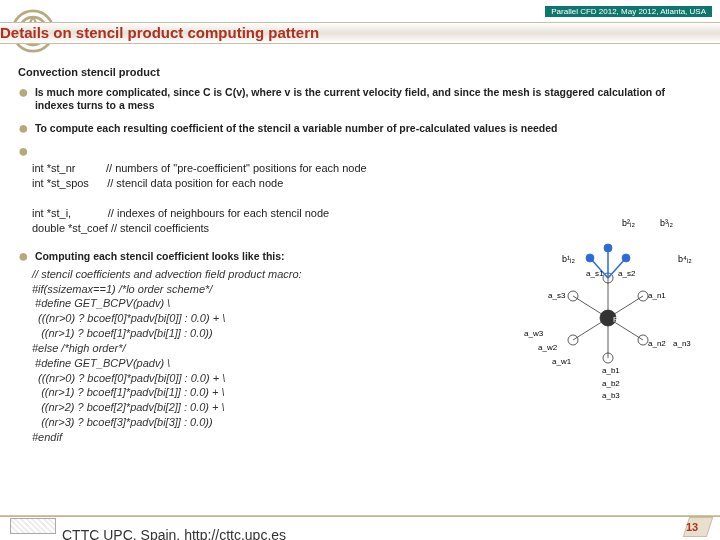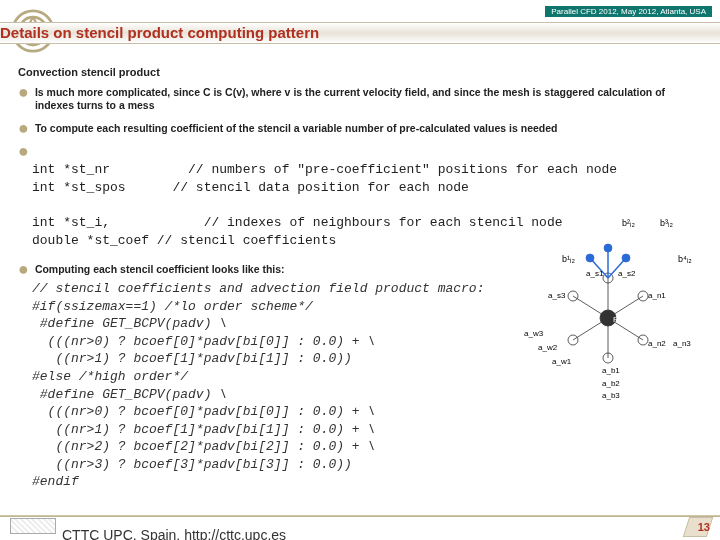--- a/index.html
+++ b/index.html
@@ -9,30 +9,30 @@
   .title-bg { position: absolute; left: 0; right: 0; top: 4px; height: 22px; background: linear-gradient(#fff,#e8e2d8,#fff); border-top:1px solid #c9bfa8; border-bottom:1px solid #c9bfa8; }
   .title { position: relative; text-align: left; font-weight: bold; color: #b03020; font-size: 15px; line-height: 30px; }
   .logo { position: absolute; top: 8px; left: 10px; width: 46px; height: 46px; }
   .logo svg { width: 100%; height: 100%; }
   .content { position: absolute; top: 60px; left: 18px; right: 18px; bottom: 30px; }
   .section-head { font-size: 11px; font-weight: bold; color: #222; margin: 6px 0 8px; }
   .bline { display: flex; align-items: flex-start; margin: 4px 0; }
   .bullet { color: #b7a87e; font-size: 18px; line-height: 12px; margin-right: 6px; }
   .btext { font-size: 10.5px; font-weight: bold; color: #222; line-height: 1.25; }
   .subtext { font-size: 8.5px; color: #222; margin-left: 14px; margin-top: 2px; }
-  .code { font-size: 13px; color: #222; margin-left: 14px; line-height: 1.35; white-space: pre; font-family: Liberation Mono, monospace; }
+  .code { font-size: 11px; color: #222; margin-left: 14px; line-height: 1.35; white-space: pre; font-family: Liberation Sans, sans-serif; }
   .code .cmt { font-style: italic; color: #333; }
   .diagram { position: absolute; right: 4px; top: 148px; width: 180px; height: 200px; }
   .footer { position: absolute; left: 0; right: 0; bottom: 3px; height: 22px; }
   .foot-line { position: absolute; left: 0; right: 0; top: 0; height: 2px; background: linear-gradient(#d8cfb8,#b8aa80); }
   .foot-text { position: absolute; left: 62px; top: 12px; font-size: 14px; color: #333; }
   .foot-logo { position: absolute; left: 10px; top: 3px; width: 46px; height: 16px; border:1px solid #aaa; background: repeating-linear-gradient(45deg,#eee,#eee 2px,#fff 2px,#fff 4px); }
   .pagenum { position: absolute; right: 10px; bottom: 3px; width: 24px; height: 20px; }
   .pagenum-bg { position: absolute; left:0; top:0; width:100%; height:100%; background:#e8e0cc; transform: skewX(-18deg); border:1px solid #c9bfa8; }
-  .pagenum span { position: relative; display: block; text-align:right; font-size:11px; font-weight:bold; color:#b03020; line-height:20px; }
+  .pagenum span { position: relative; display: block; text-align:left; font-size:11px; font-weight:bold; color:#b03020; line-height:20px; }
 </style>
 </head>
 <body>
 
 <div class="header-bar">Parallel CFD 2012, May 2012, Atlanta, USA</div>
 
 <div class="logo">
   <svg viewBox="0 0 100 100">
     <circle cx="50" cy="50" r="44" fill="none" stroke="#b8aa80" stroke-width="6"></circle>
     <circle cx="50" cy="50" r="30" fill="none" stroke="#b8aa80" stroke-width="6"></circle>

